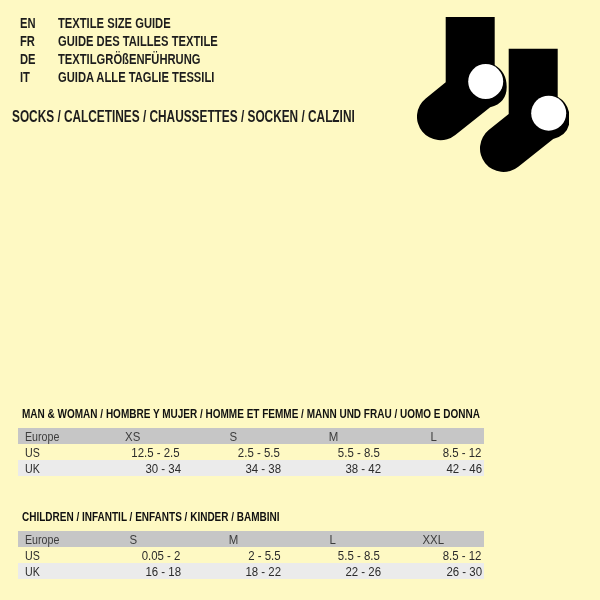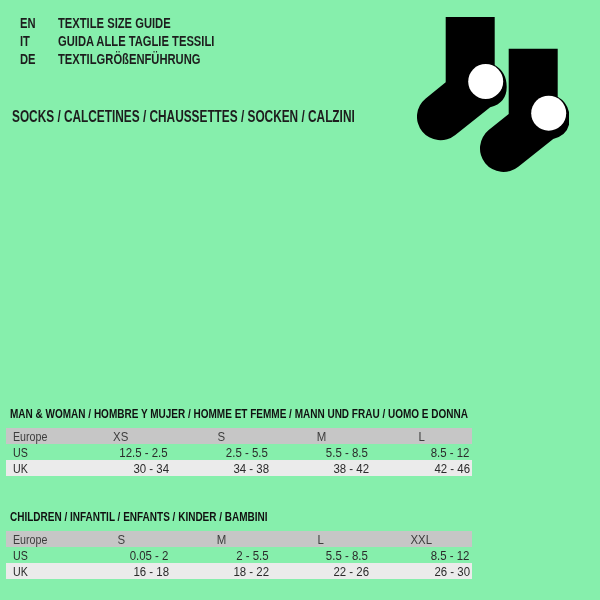--- a/index.html
+++ b/index.html
@@ -1,17 +1,17 @@
 <!DOCTYPE html>
 <html><head>
 <meta charset="utf-8">
 <style>
   html,body{margin:0;padding:0;background:#ffffff;}
   .canvas{
-    position:relative;width:600px;height:600px;background:#86efac;overflow:hidden;
+    position:relative;width:600px;height:600px;background:#fef9c3;overflow:hidden;
     font-family:"Liberation Sans",sans-serif;color:#1d1d1d;
   }
   
   .t{display:inline-block;transform:scaleX(.8);transform-origin:0 50%;white-space:nowrap;}
   .tc{display:inline-block;transform:scaleX(.88);transform-origin:50% 50%;white-space:nowrap;}
   .tl{display:inline-block;transform:scaleX(.82);transform-origin:0 50%;white-space:nowrap;}
 
   
   .lang-list{position:absolute;left:20px;top:14px;}
   .lang-row{display:flex;align-items:center;height:18px;font-size:14px;font-weight:700;}
@@ -19,21 +19,21 @@
 
   
   .socks-line{position:absolute;left:12px;top:108px;height:18px;display:flex;align-items:center;
     font-size:16px;font-weight:700;}
   .socks-line .t{transform:scaleX(.74);}
 
   
   .socks-icon{position:absolute;left:417px;top:17px;}
 
   
-  .size-table{position:absolute;left:6px;width:466px;}
+  .size-table{position:absolute;left:18px;width:466px;}
   #table-man{top:407px;}
   #table-children{top:510px;}
   .size-table h2{margin:0 0 7px 4px;font-size:12.5px;font-weight:700;line-height:14px;color:#111;}
   #table-children h2{}
   .size-table table{border-collapse:collapse;table-layout:fixed;width:466px;font-size:13px;}
   .size-table th,.size-table td{padding:0;height:16px;vertical-align:middle;font-weight:400;}
   .size-table thead th{background:#c6c6c6;color:#3d3d3d;}
   .size-table td{color:#2b2b2b;text-align:right;}
   .size-table th:first-child,.size-table td:first-child{text-align:left;padding-left:7px;}
   .size-table tbody tr.alt td{background:#ebebeb;}
@@ -42,26 +42,30 @@
 <body>
 
 <div class="canvas">
 
   <div class="lang-list">
     <div class="lang-row">
       <span class="lang-code"><span class="t">EN</span></span>
       <span class="t">TEXTILE SIZE GUIDE</span>
     </div>
     <div class="lang-row">
-      <span class="lang-code"><span class="t">IT</span></span>
-      <span class="t">GUIDA ALLE TAGLIE TESSILI</span>
+      <span class="lang-code"><span class="t">FR</span></span>
+      <span class="t">GUIDE DES TAILLES TEXTILE</span>
     </div>
     <div class="lang-row">
       <span class="lang-code"><span class="t">DE</span></span>
       <span class="t">TEXTILGRÖßENFÜHRUNG</span>
+    </div>
+    <div class="lang-row">
+      <span class="lang-code"><span class="t">IT</span></span>
+      <span class="t">GUIDA ALLE TAGLIE TESSILI</span>
     </div>
   </div>
 
   <div class="socks-line">
     <span class="t">SOCKS / CALCETINES / CHAUSSETTES / SOCKEN / CALZINI</span>
   </div>
 
   <svg class="socks-icon" width="152" height="156" viewBox="0 0 152 156" aria-hidden="true">
     <defs>
       <g id="sock">

